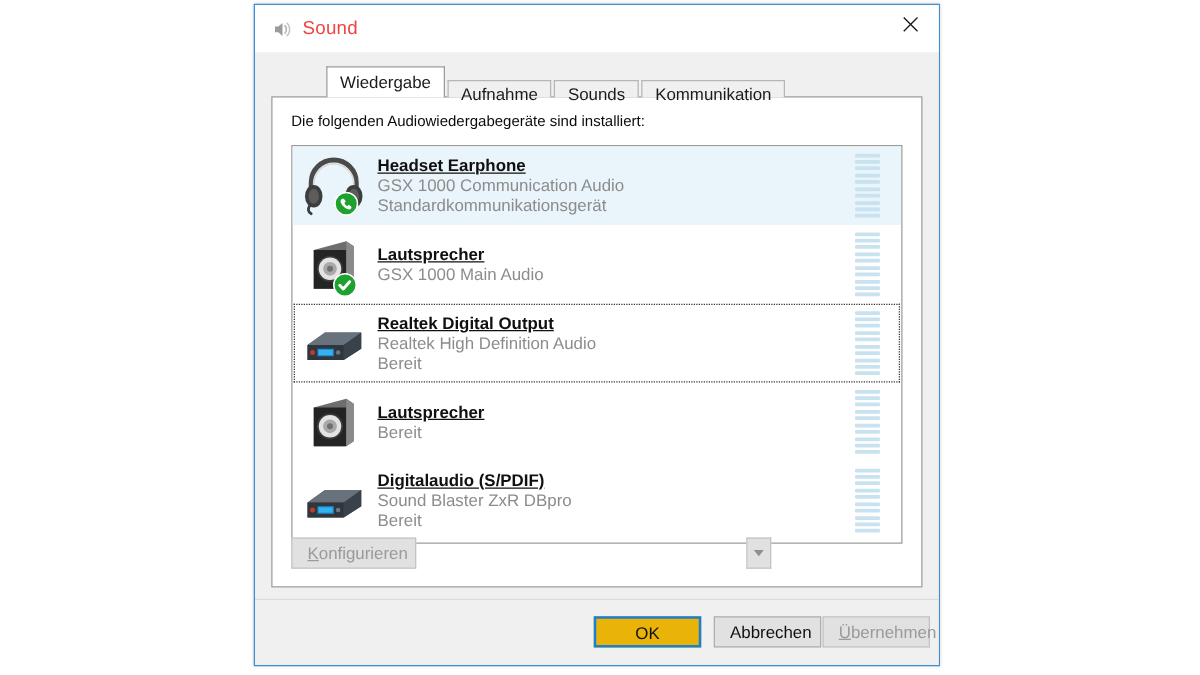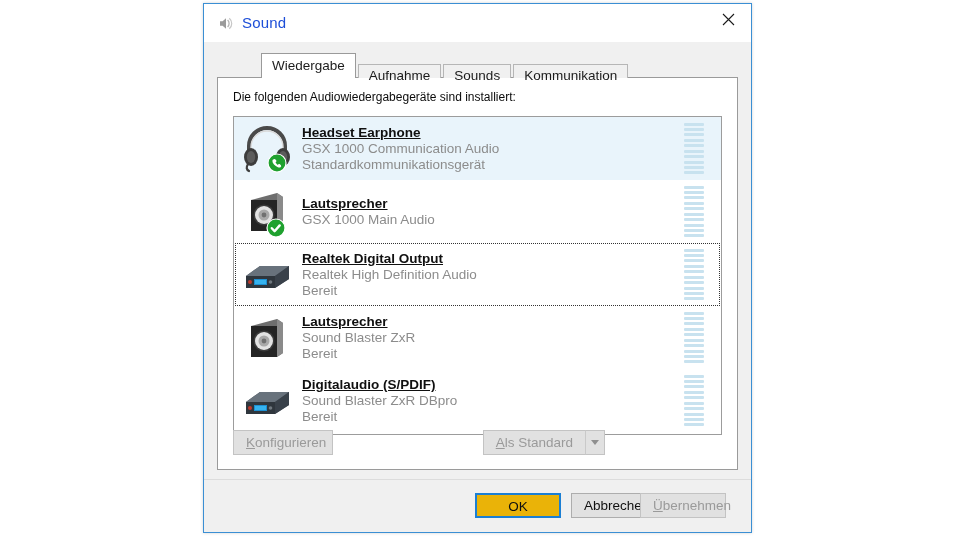--- a/index.html
+++ b/index.html
@@ -43,21 +43,21 @@
     left: 13px;
     top: 11px;
     width: 17px;
     height: 17px;
   }
   .title-text {
     position: absolute;
     left: 38px;
     top: 10px;
     font-size: 15px;
-    color: #1d4ed8;
+    color: #ef4444;
     letter-spacing: .2px;
   }
   .close-btn {
     position: absolute;
     right: 0; top: 0;
     width: 46px;
     height: 31px;
     display: flex;
     align-items: center;
     justify-content: center;
@@ -195,21 +195,21 @@
     width: 20px;
     height: 3px;
     background: #c8e2ef;
     border-radius: 1px;
   }
 
   
   .actionrow {
     position: absolute;
     left: 15px;
-    right: 15px;
+    right: 3px;
     bottom: 14px;
     height: 25px;
   }
   .btn {
     height: 25px;
     min-width: 92px;
     padding: 0 12px;
     background: #e1e1e1;
     border: 1px solid #adadad;
     font-size: 13.5px;
@@ -268,21 +268,21 @@
     left: 0;
     bottom: 0;
     width: 100%;
     height: 52px;
     background: #f0f0f0;
     border-top: 1px solid #dcdcdc;
   }
   .footer .btn { position: absolute; top: 13px; min-width: 86px; }
   .btn-ok { right: 190px; width: 86px; background:#eab308; border: 2px solid #1b7fd4; }
   .btn-cancel { right: 94px; width: 86px; }
-  .btn-apply { right: 25px; width: 76px; }
+  .btn-apply { right: 7px; width: 76px; }
 </style>
 </head>
 <body>
 
 <div id="root">
 
   <div class="window">
 
     <div class="titlebar">
       <span class="title-icon">
@@ -421,21 +421,20 @@
                 <rect x="8" y="13" width="26" height="31" fill="#242424"></rect>
                 <path d="M34 6 L40 10 L40 40 L34 44 Z" fill="#8a8a8a"></path>
                 <circle cx="21" cy="28" r="10.5" fill="#3a3a3a"></circle>
                 <circle cx="21" cy="28" r="9" fill="#e3e3e3"></circle>
                 <circle cx="21" cy="28" r="5.5" fill="#a9a9a9"></circle>
                 <circle cx="21" cy="28" r="2.4" fill="#707070"></circle>
               </svg>
             </div>
             <div class="dev-text">
               <div class="dev-name">Lautsprecher</div>
-              <div class="dev-desc">Sound Blaster ZxR</div>
               <div class="dev-state">Bereit</div>
             </div>
             <div class="meter">
               <i></i>
                 <i></i>
                 <i></i>
                 <i></i>
                 <i></i>
                 <i></i>
                 <i></i>
@@ -477,23 +476,20 @@
             </div>
           </div>
 
         </div>
 
         <div class="actionrow">
           <div class="btn btn-configure disabled">
             <u>K</u><span>onfigurieren</span>
           </div>
           <div class="split">
-            <div class="btn main disabled">
-              <u>A</u><span>ls Standard</span>
-            </div>
             <div class="btn arrow disabled">
               <span class="caret"></span>
             </div>
           </div>
         </div>
 
       </div>
     </div>
 
     <div class="footer">

